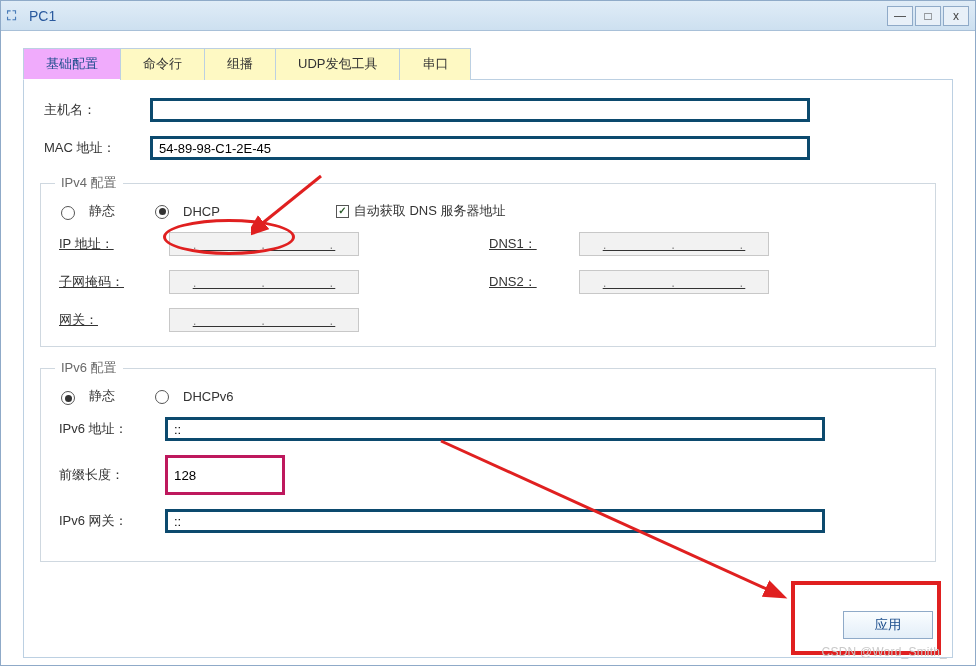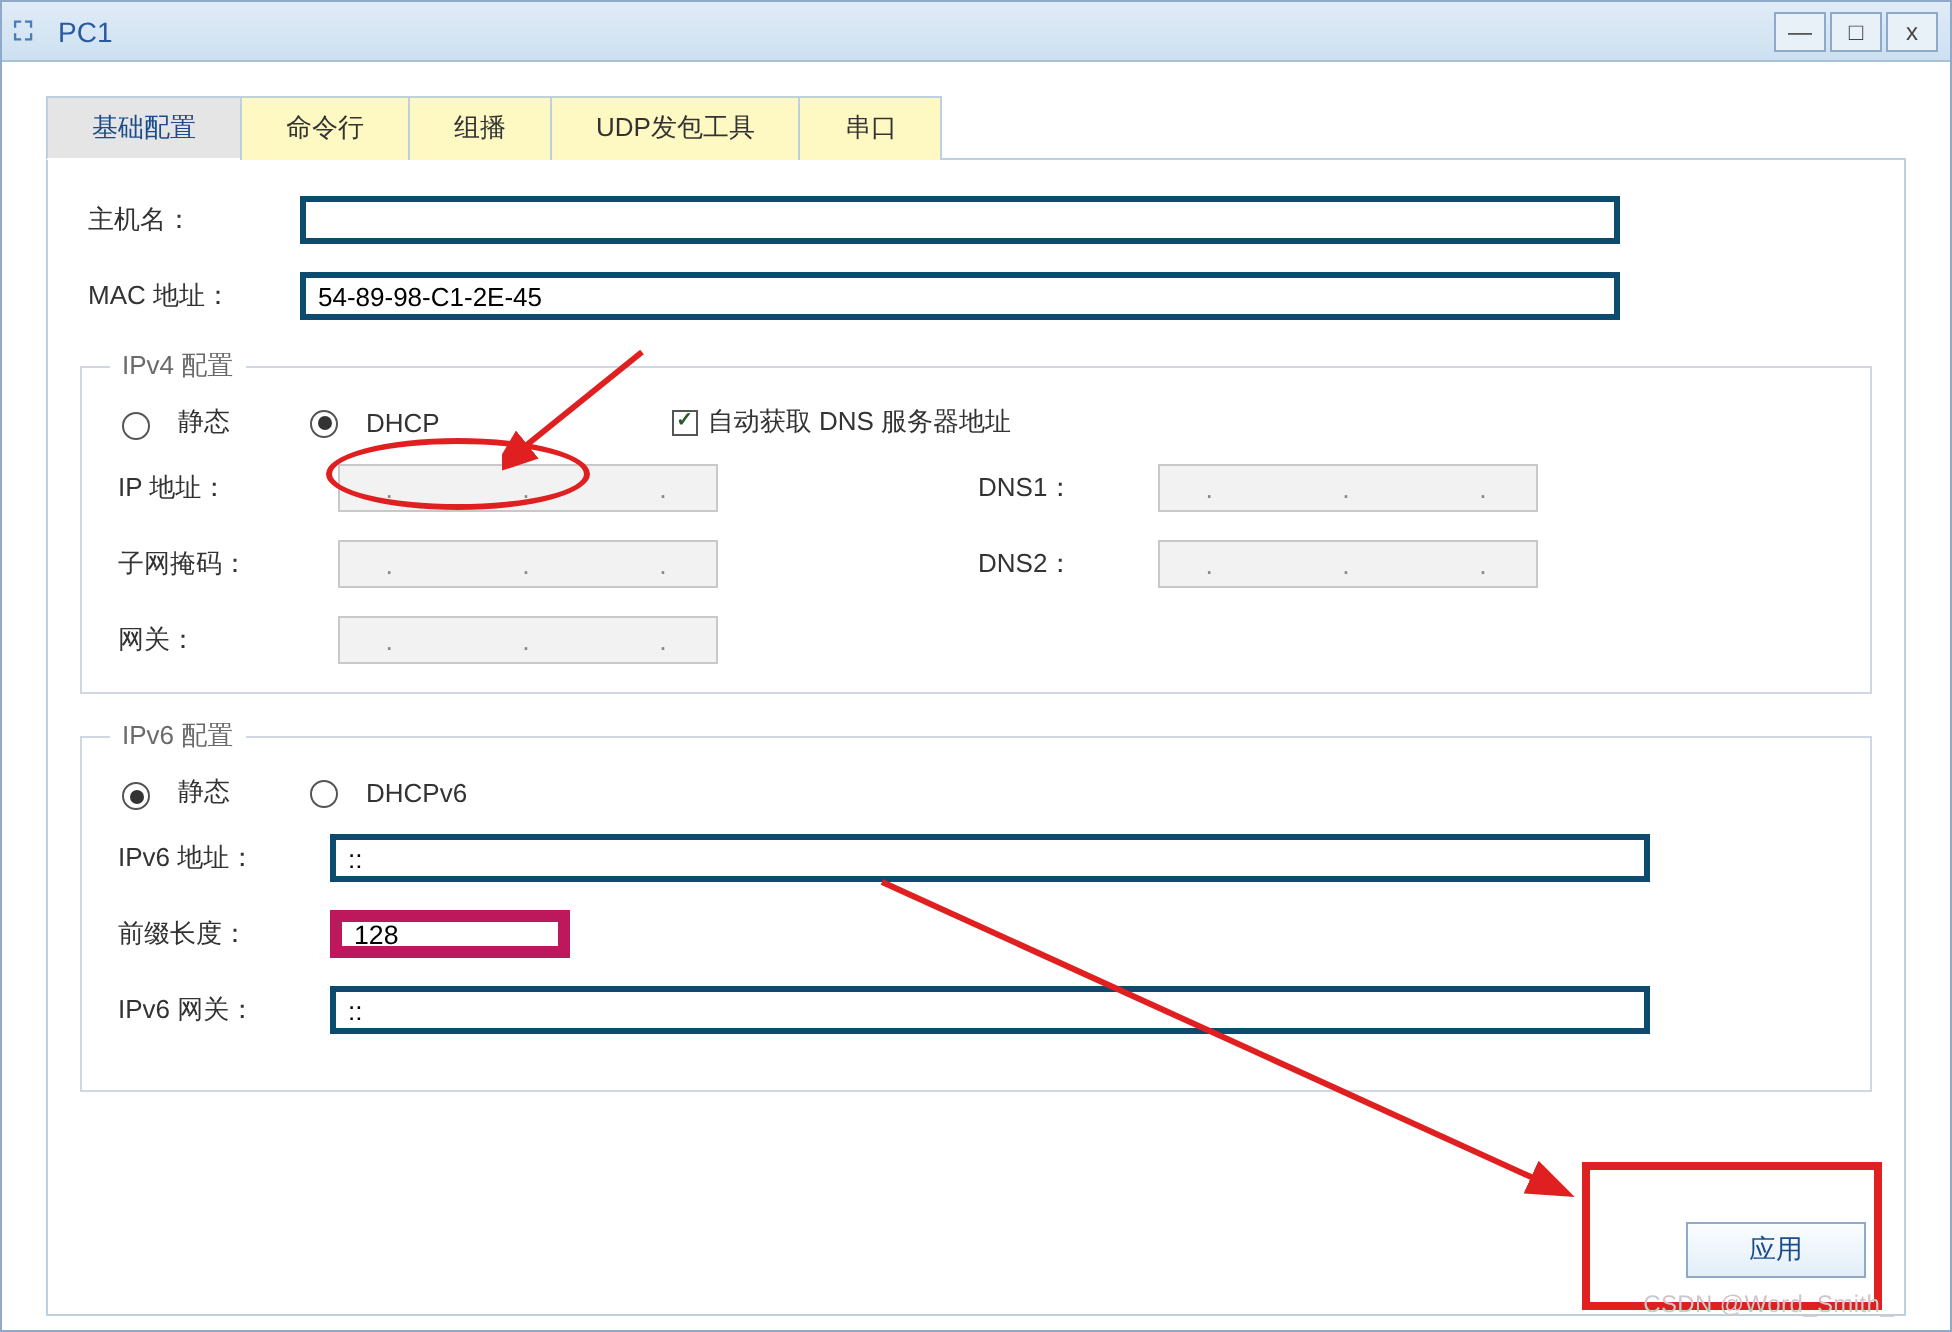--- a/index.html
+++ b/index.html
@@ -6,36 +6,36 @@
 body { font-family: "Microsoft YaHei", Arial, sans-serif; font-size: 13px; background: #f0f0f0; color: #333; }
 .window { width: 976px; height: 666px; background: #fff; border: 1px solid #8faac8; position: relative; }
 .titlebar { height: 30px; background: linear-gradient(#e0ecf7,#cde0f0); border-bottom: 1px solid #a8c0d8; display: flex; align-items: center; padding: 0 6px; }
 .titlebar .icon { width: 16px; height: 16px; margin-right: 6px; color:#4a7cb8; font-weight:bold; }
 .titlebar .title { color:#2a5a9e; font-size:14px; }
 .winbtns { margin-left: auto; display:flex; gap:0; }
 .winbtn { width:26px; height:20px; border:1px solid #8faac8; background:#e8f0f8; display:flex; align-items:center; justify-content:center; font-size:12px; color:#444; cursor:pointer; margin-left:2px; }
 .client { padding: 16px 22px 8px 22px; position:relative; height:calc(100% - 30px); }
 .tabs { display:flex; border-bottom:1px solid #bcd0e2; }
 .tab { padding:6px 22px; border:1px solid #bcd0e2; border-bottom:none; margin-right:-1px; background:#fef9c3; cursor:pointer; font-size:13px; position:relative; top:1px;}
-.tab.active { background:#e5e5e5; border-bottom:1px solid #fff; color:#1a4c8b;}
+.tab.active { background:#f0abfc; border-bottom:1px solid #fff; color:#1a4c8b;}
 .pane { padding: 18px 16px 8px 16px; border:1px solid #bcd0e2; border-top:none; height:calc(100% - 32px); }
 .row { display:flex; align-items:center; margin-bottom:14px; }
 .lbl { width:110px; text-align:left; padding-left:4px; }
 input[type=text].wide { width:660px; height:24px; border:3px solid #0c4a6e; padding:2px 6px; font-size:13px; }
 input[type=text].ip { width:190px; height:24px; border:1px solid #c8c8c8; background:#f2f2f2; text-align:center; letter-spacing:2px; color:#888; }
-input[type=text].short { width:120px; height:24px; border:6px solid #be185d; padding:2px 6px; }
+input[type=text].short { width:120px; height:40px; border:3px solid #be185d; padding:2px 6px; }
 fieldset { border:1px solid #cfd8e0; margin-top:8px; margin-bottom:12px; padding:10px 14px 14px 14px; position:relative; }
 legend { color:#6a6a6a; padding:0 6px; font-size:13px; }
 .radioset { display:flex; align-items:center; gap:40px; margin-bottom:12px; margin-left:6px; }
 .radio { display:flex; align-items:flex-end; gap:14px; cursor:pointer; }
 .r { width:14px; height:14px; border:1px solid #555; border-radius:50%; display:inline-flex; align-items:center; justify-content:center; }
 .r.sel::after { content:""; width:7px; height:7px; background:#333; border-radius:50%; }
 .cb { width:13px; height:13px; border:1px solid #555; display:inline-flex; align-items:center; justify-content:center; margin-right:5px; font-size:10px; line-height:1; }
 .cb.ck::after { content:"✓"; color:#2a5a2a; font-weight:bold; }
-.ipv4grid { display:grid; grid-template-columns: 110px 200px 120px 90px 200px; row-gap:14px; align-items:center; margin-left:4px;}
+.ipv4grid { display:grid; grid-template-columns: 110px 200px 120px 90px 200px; row-gap:14px; align-items:center; margin-left:4px;text-decoration:underline;}
 .apply { position:absolute; right:42px; bottom:26px; width:90px; height:28px; border:1px solid #8faac8; background:linear-gradient(#fafdff,#e3eef8); color:#1a4c8b; cursor:pointer; }
 .annot { position:absolute; pointer-events:none; }
 .ellipse { border:3px solid #e02020; border-radius:50%; }
 .rect { border:4px solid #e02020; }
 .watermark { position:absolute; right:28px; bottom:6px; color:#c9c9c9; font-size:12px; letter-spacing:.2px;}
 svg.arrow { position:absolute; pointer-events:none; }
 </style>
 </head>
 <body>
 

